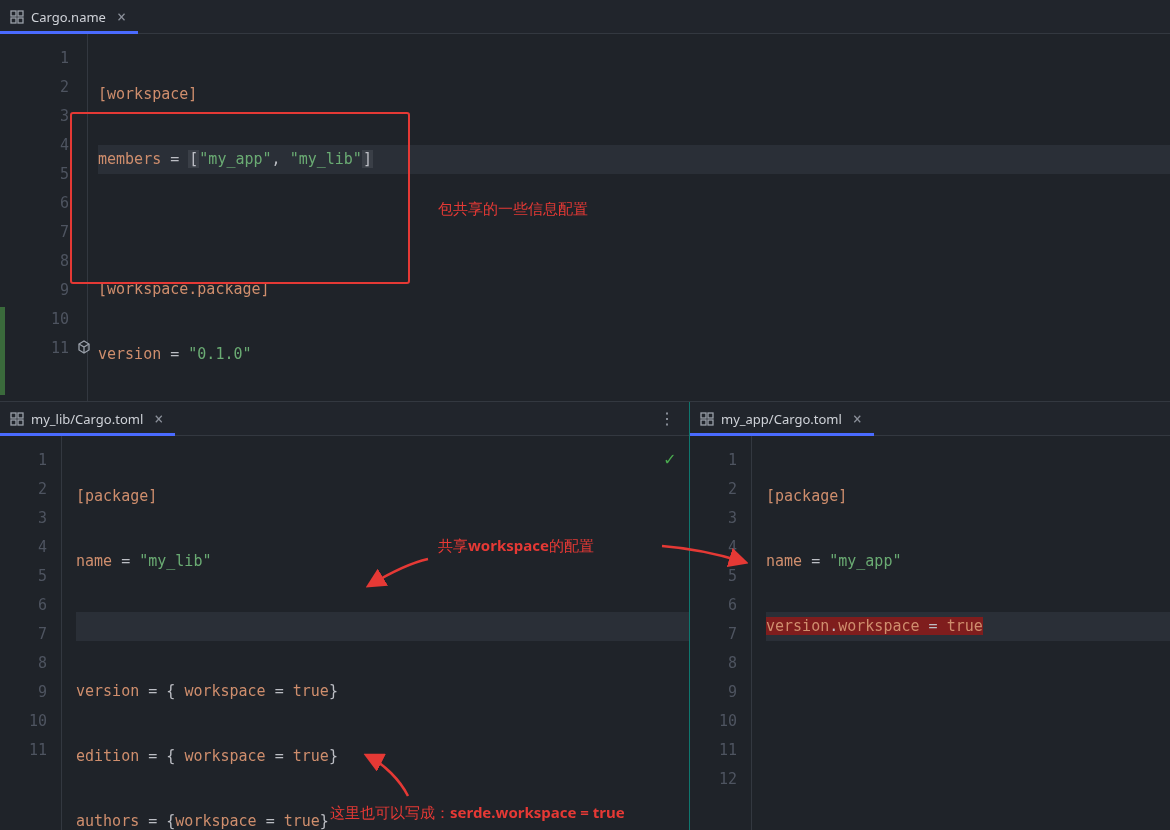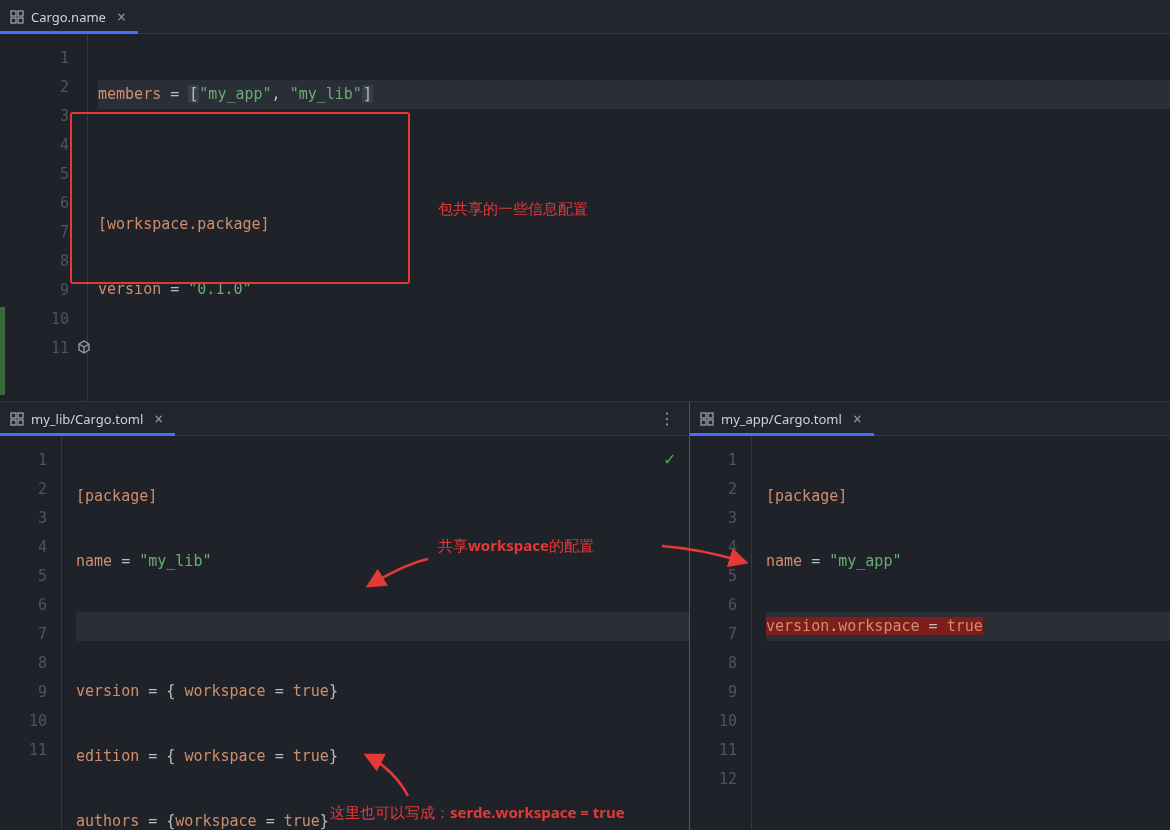--- a/index.html
+++ b/index.html
@@ -204,20 +204,21 @@
         <div class="ln">11
           <span class="gutter-icon">
             <svg viewBox="0 0 18 18">
                 <path d="M4 6l5-3 5 3v6l-5 3-5-3z" fill="none" stroke="#9aa0aa" stroke-width="1.3"></path>
                 <path d="M4 6l5 3 5-3M9 9v6" stroke="#9aa0aa" stroke-width="1.3" fill="none"></path>
               </svg>
           </span>
         </div>
       </div>
       <div class="code">
+        <div class="line"><span class="k">[workspace]</span></div>
         <div class="line hl"><span class="k">members</span><span class="p"> = </span><span class="p dim-br">[</span><span class="s">"my_app"</span><span class="p">, </span><span class="s">"my_lib"</span><span class="p dim-br">]</span></div>
         <div class="line"></div>
         <div class="line"><span class="k">[workspace.package]</span></div>
         <div class="line"><span class="k">version</span><span class="p"> = </span><span class="s">"0.1.0"</span></div>
         
         
         
         
         
         

